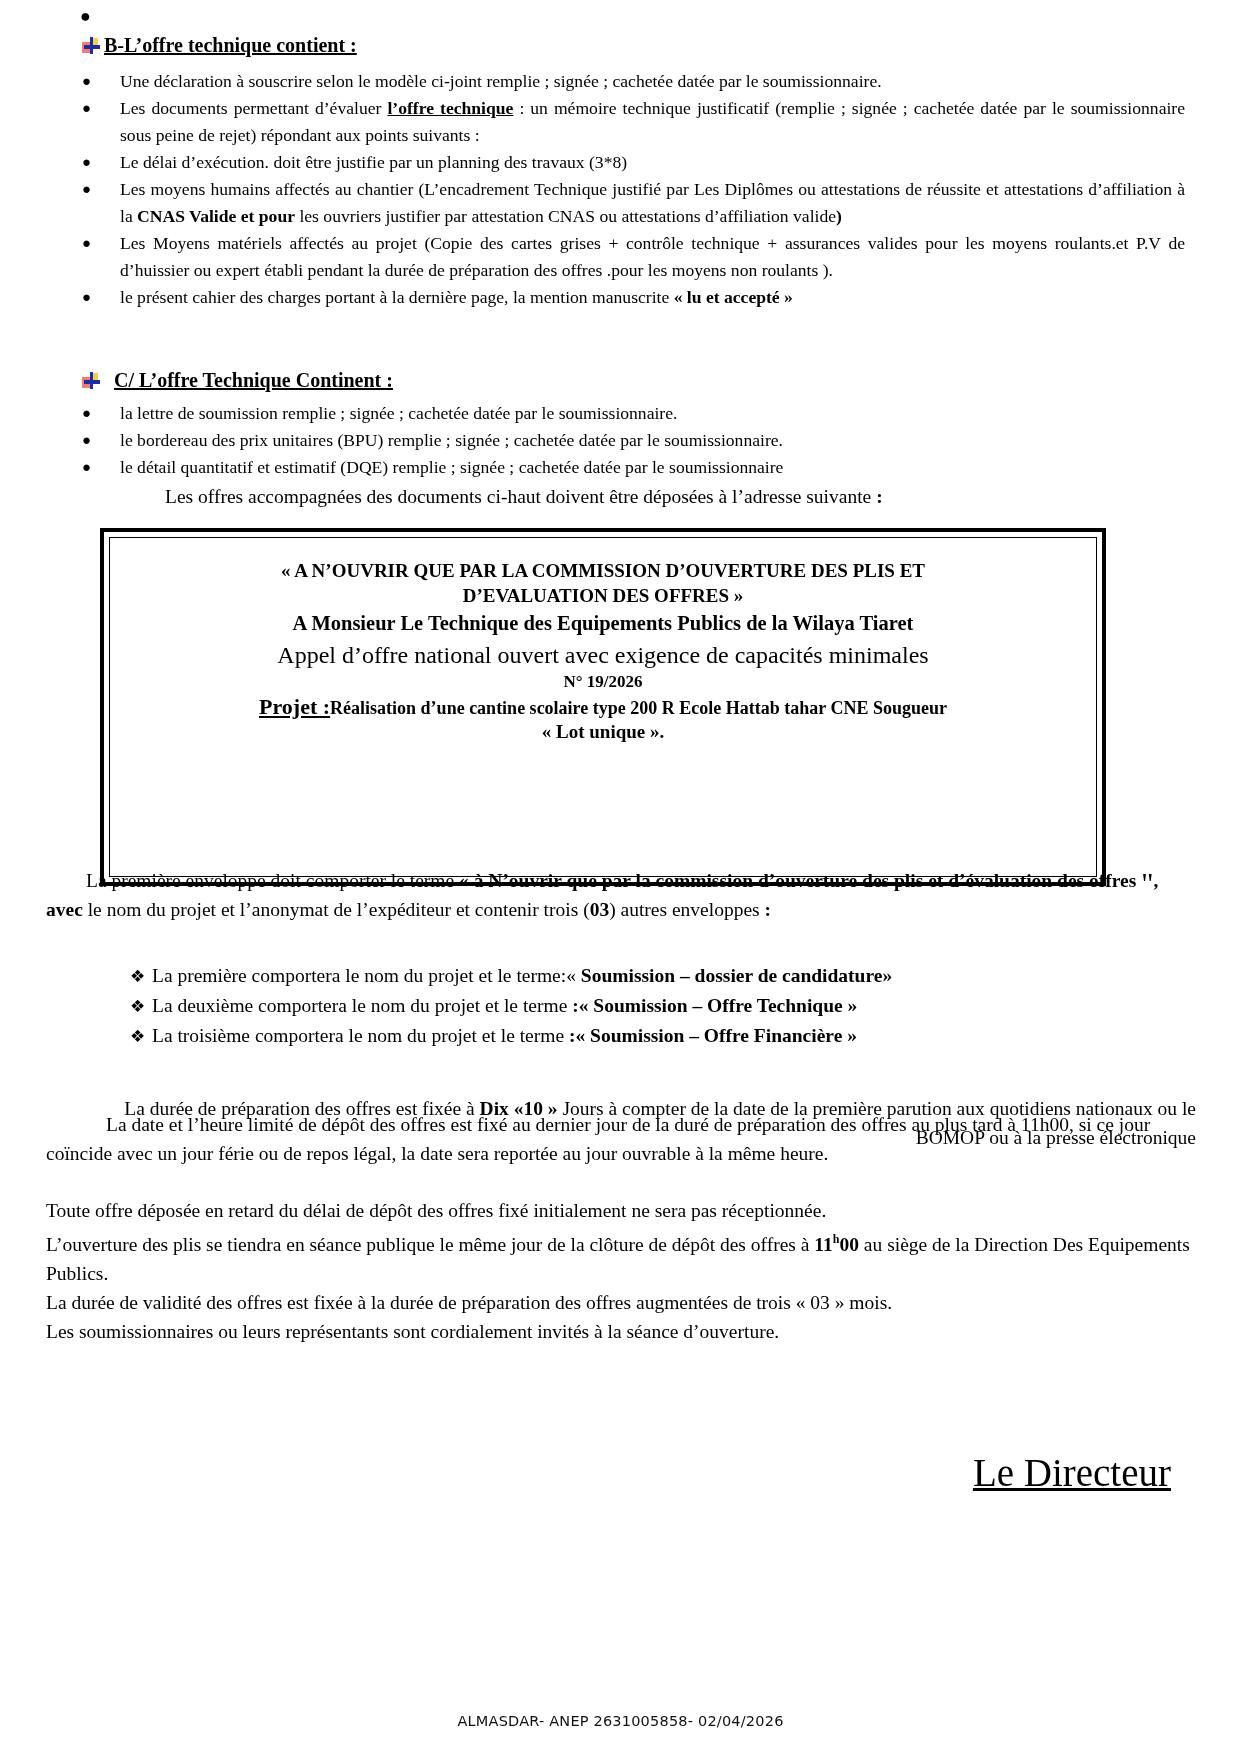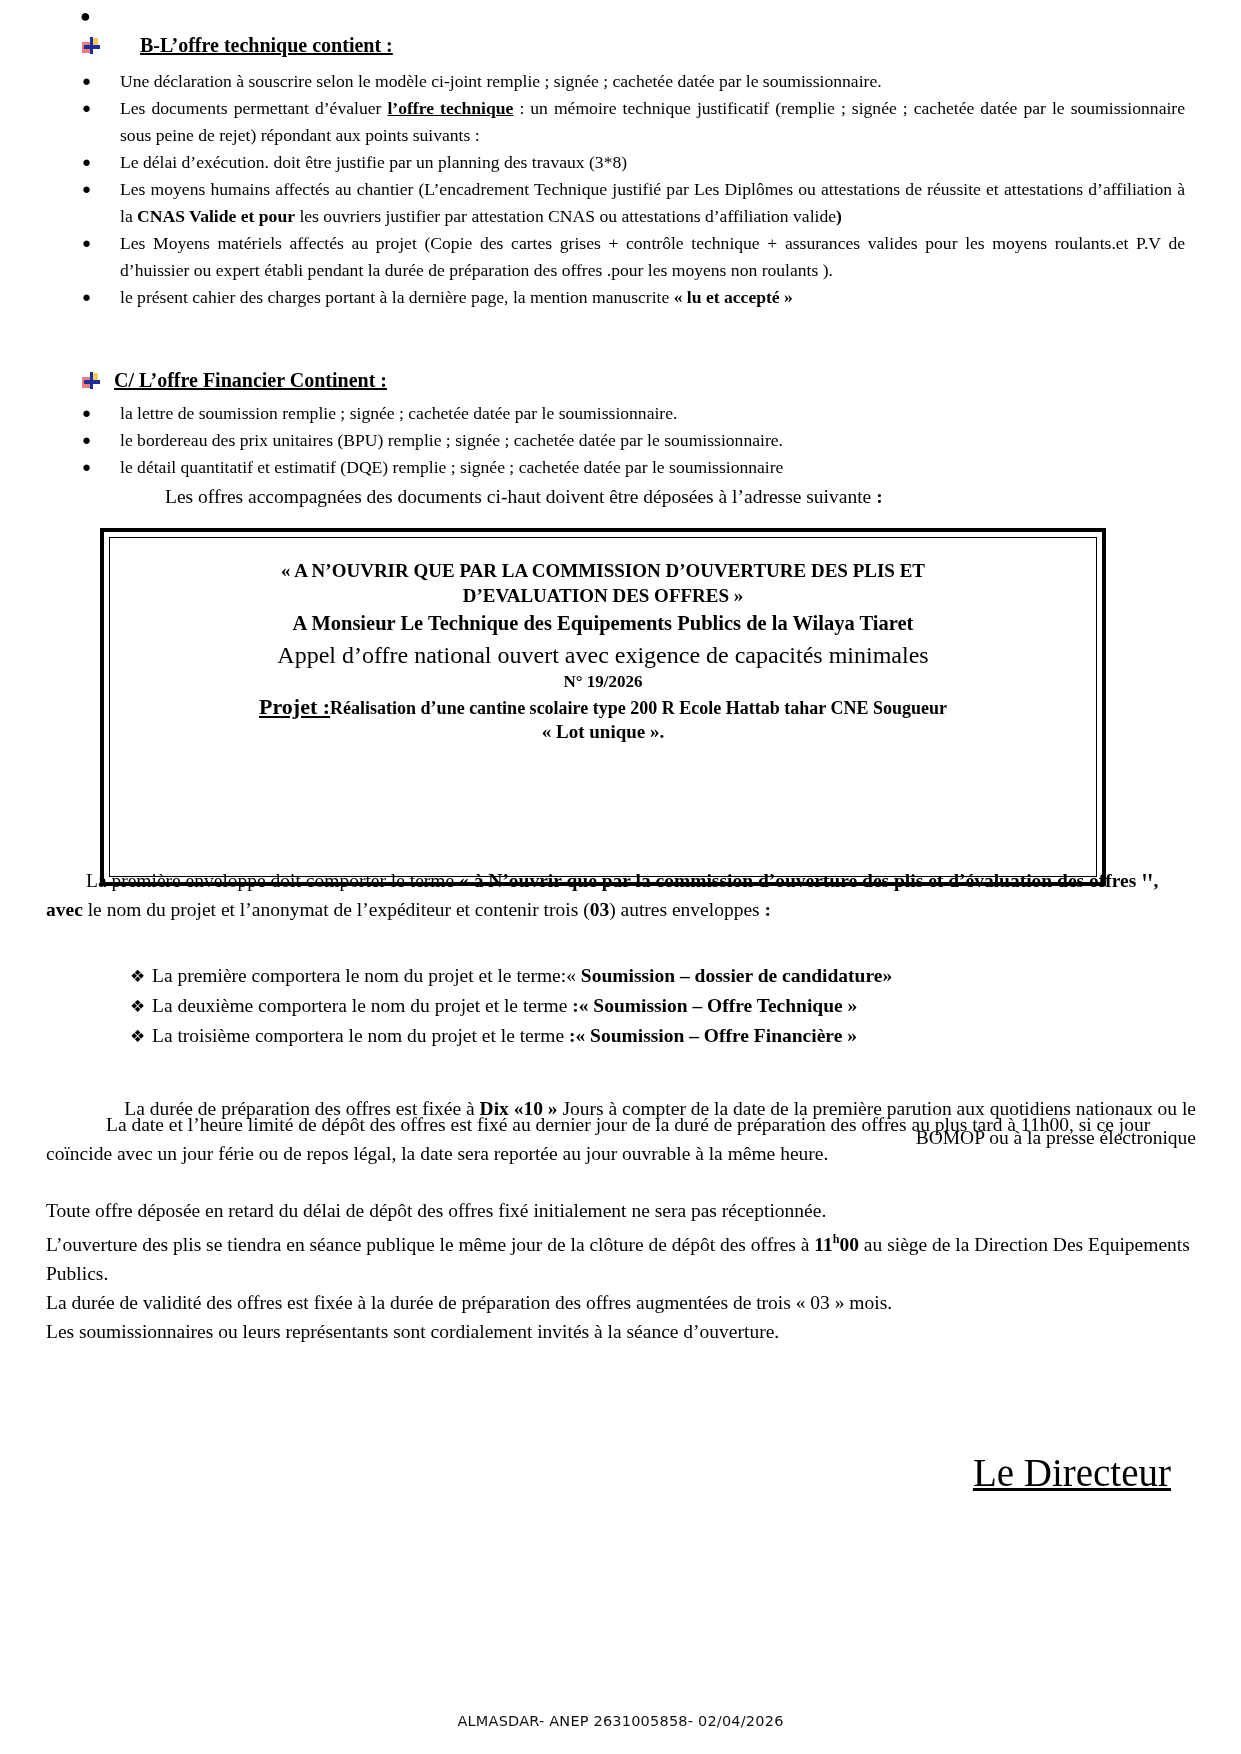--- a/index.html
+++ b/index.html
@@ -4,21 +4,21 @@
 <style>
   html, body { margin: 0; padding: 0; background: #ffffff; }
   body { width: 1241px; height: 1754px; position: relative; overflow: hidden;
          font-family: "Liberation Serif", "DejaVu Serif", serif; color: #000; }
   .page { position: absolute; left: 0; top: 0; width: 1241px; height: 1754px; }
 
   .lone-bullet { position: absolute; left: 80px; top: 6px; font-size: 18px; }
 
   .heading { position: absolute; font-size: 20px; font-weight: bold; text-decoration: underline;
              display: flex; align-items: center; white-space: nowrap; }
-  .heading.b { left: 82px; top: 34px; gap: 36px; }
+  .heading.b { left: 82px; top: 34px; }
   .heading.c { left: 82px; top: 369px; }
   .heading .plus-icon { width: 20px; height: 20px; position: relative; margin-right: 2px; text-decoration: none; display: inline-block; }
   .heading.c .plus-icon { margin-right: 12px; }
   .plus-icon .v { position: absolute; left: 8px; top: 1px; width: 3px; height: 17px; background: #1d2f9e; }
   .plus-icon .h { position: absolute; left: 2px; top: 9px; width: 16px; height: 4px; background: #1d2f9e; }
   .plus-icon .red { position: absolute; left: 0px; top: 6px; width: 9px; height: 11px; background: #e8504d; opacity: .75; }
   .plus-icon .yel { position: absolute; left: 9px; top: 2px; width: 7px; height: 8px; background: #f3c53b; opacity: .85; }
 
   ul.bullets { position: absolute; left: 80px; width: 1105px; margin: 0; padding: 0; list-style: none;
                font-size: 17.6px; line-height: 27px; }
@@ -88,21 +88,21 @@
     <li><span class="dot">●</span><span>le présent cahier des charges portant à la dernière page, la mention manuscrite </span><b>« lu et accepté »</b></li>
   </ul>
 
   <div class="heading c">
     <span class="plus-icon">
         <span class="red"></span>
         <span class="yel"></span>
         <span class="v"></span>
         <span class="h"></span>
       </span>
-    <span>C/ L’offre Financier Continent  :</span>
+    <span>C/ L’offre Technique Continent  :</span>
   </div>
 
   <ul class="bullets c">
     <li><span class="dot">●</span><span>la lettre de soumission  remplie ; signée ; cachetée datée par le soumissionnaire.</span></li>
     <li><span class="dot">●</span><span>le bordereau des prix unitaires (BPU) remplie ; signée ; cachetée datée par le soumissionnaire.</span></li>
     <li><span class="dot">●</span><span>le détail quantitatif et estimatif (DQE) remplie ; signée ; cachetée datée par le soumissionnaire</span></li>
   </ul>
 
   <div class="deposit-line"><span>Les offres accompagnées des documents ci-haut doivent être déposées à l’adresse suivante </span><b>:</b></div>
 

